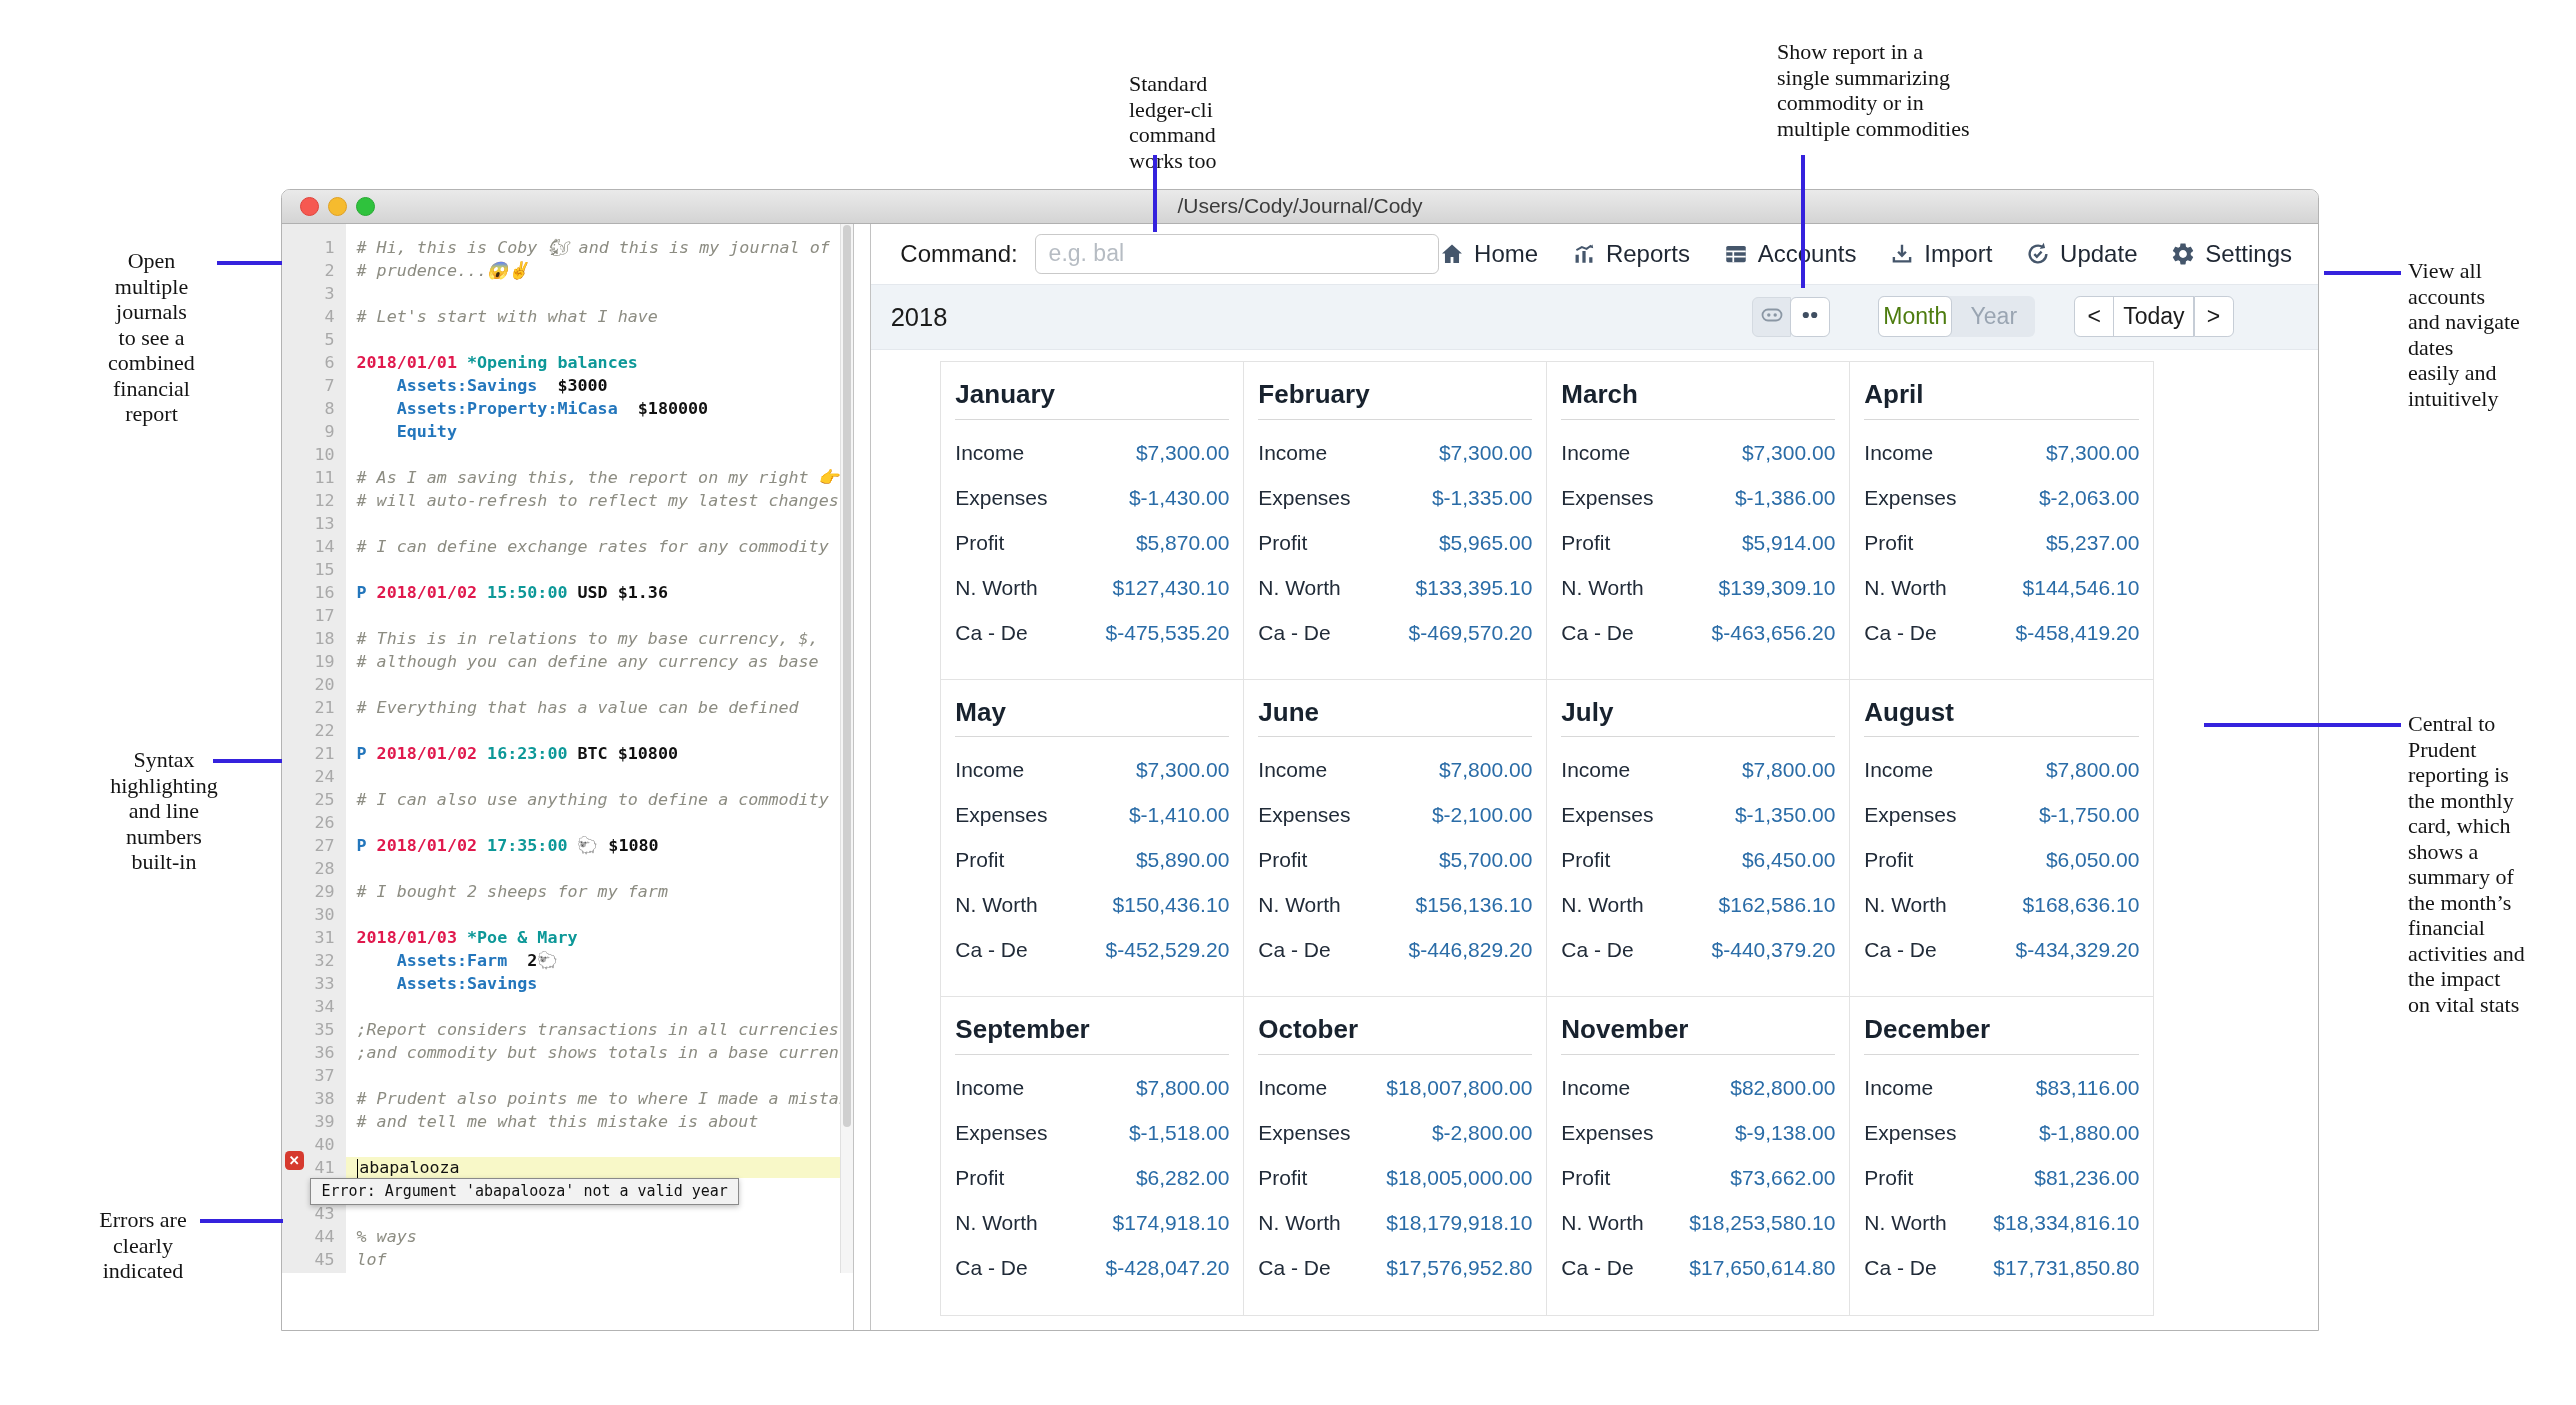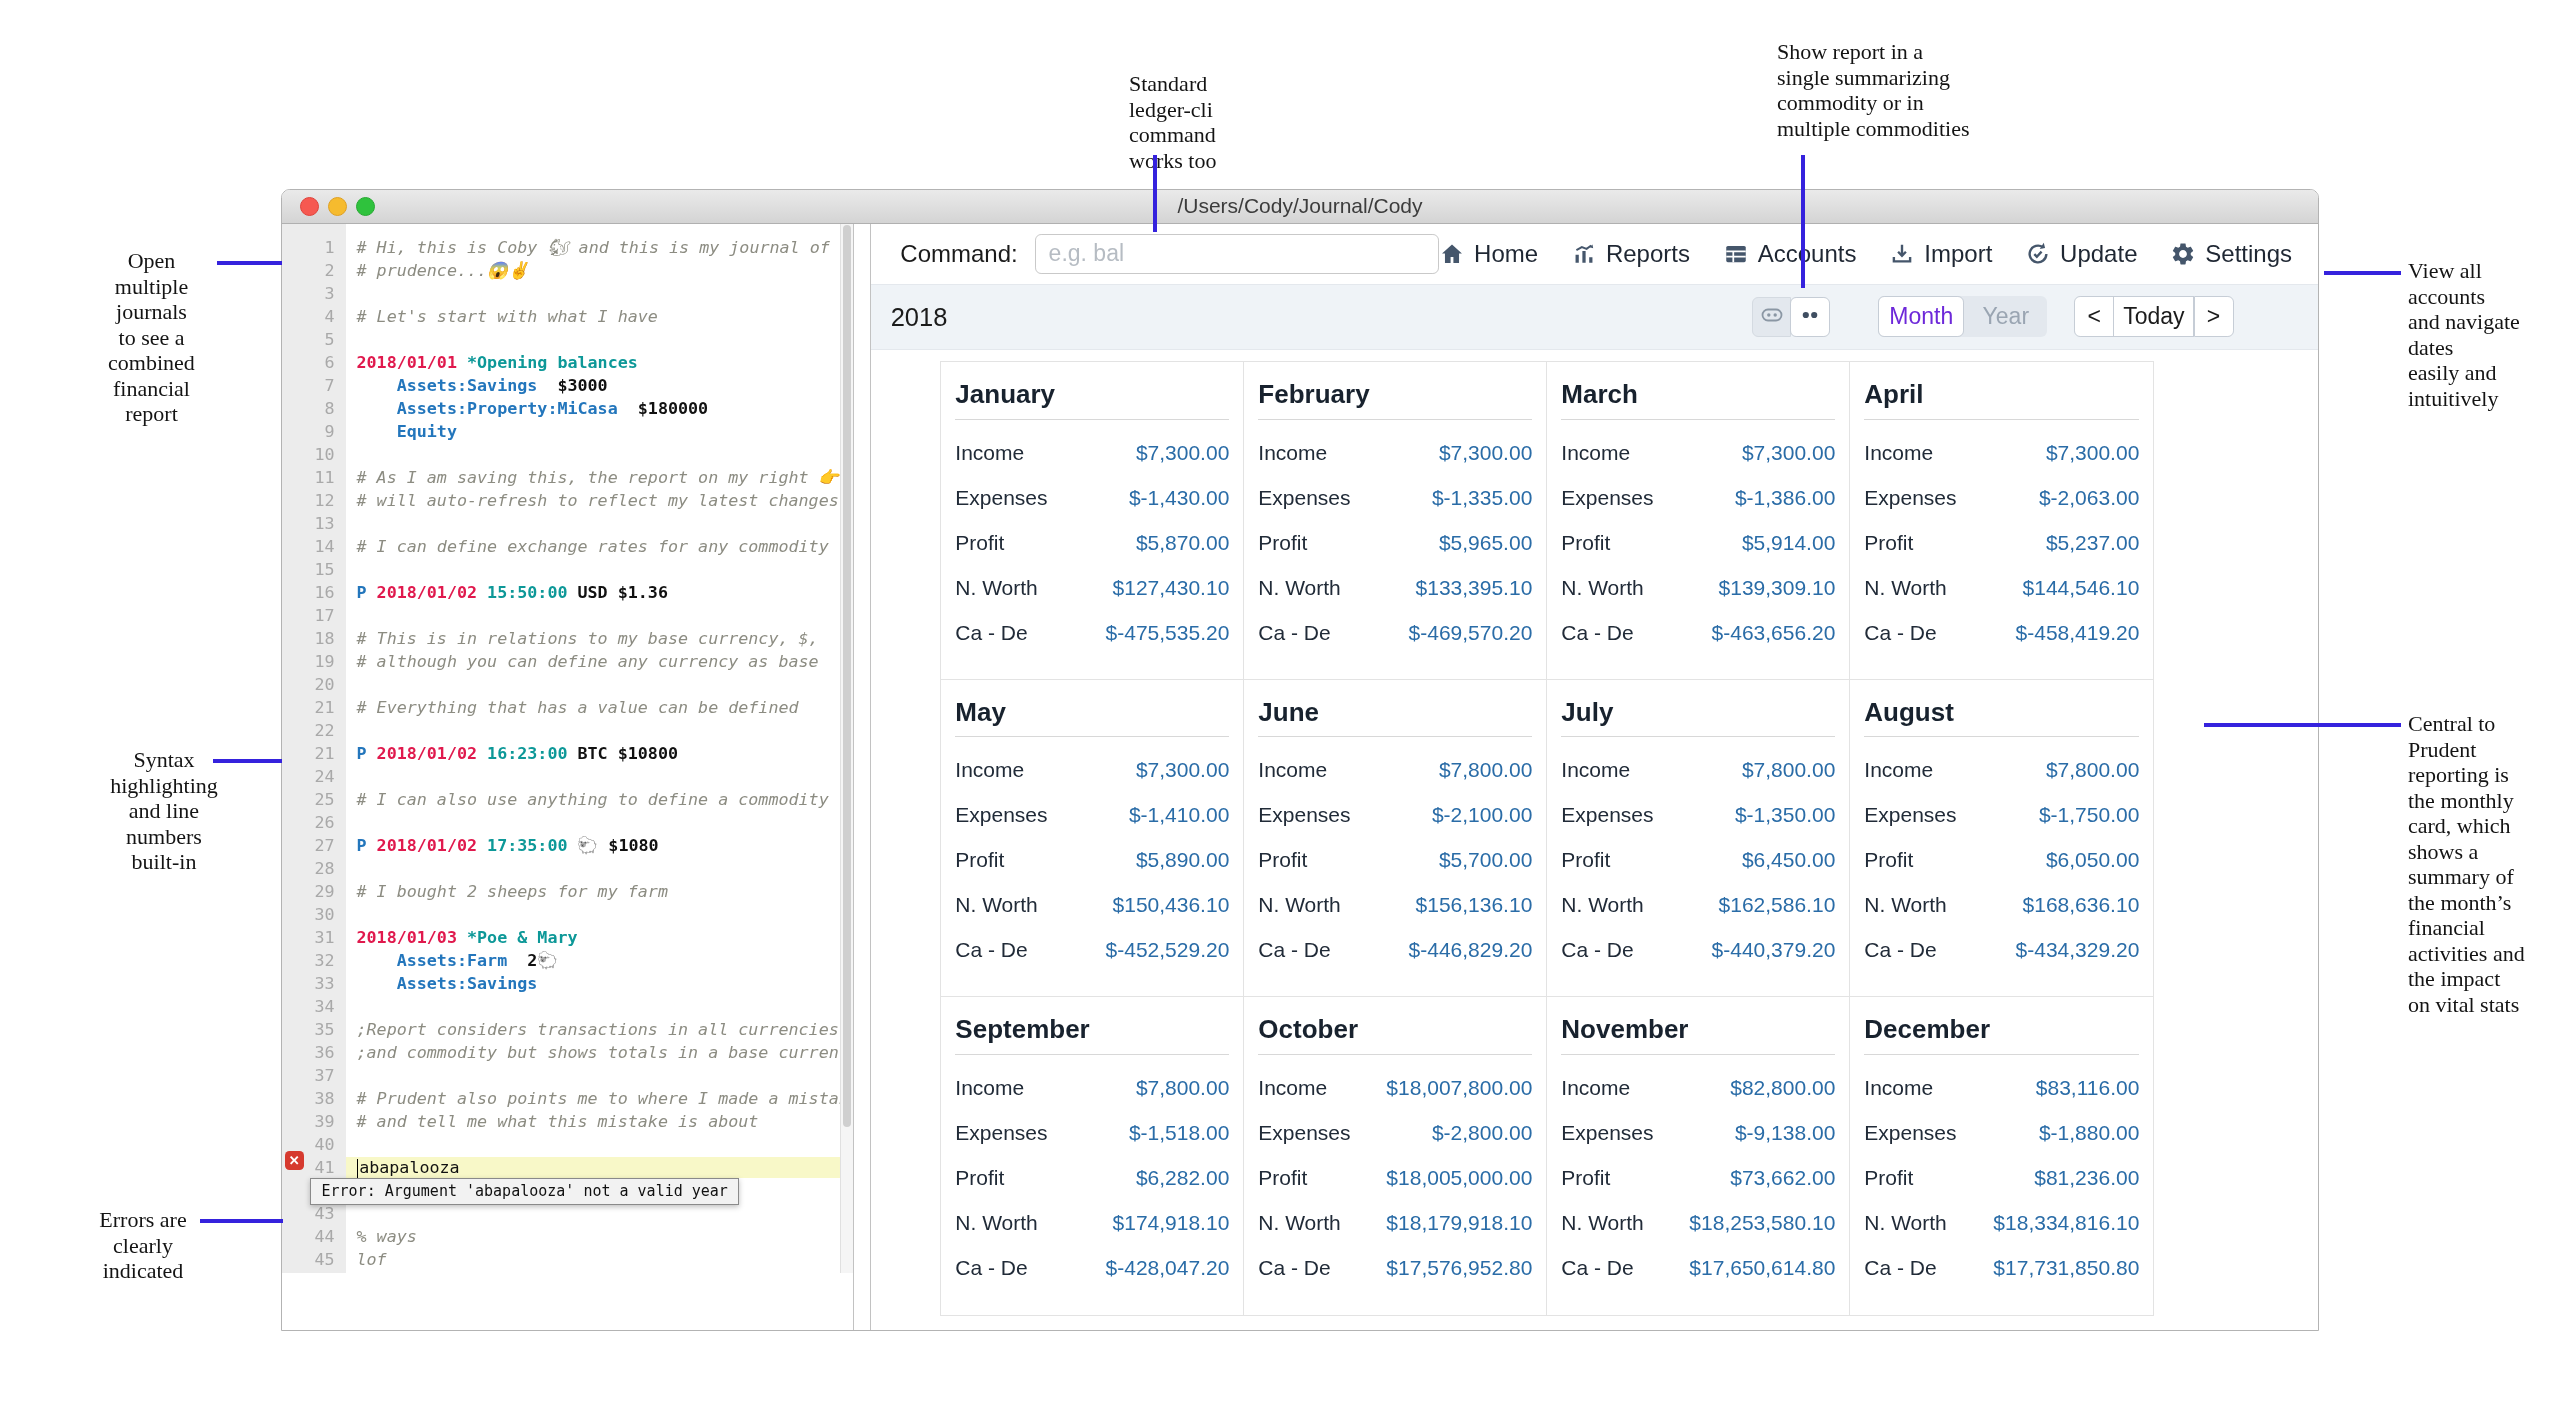--- a/index.html
+++ b/index.html
@@ -68,21 +68,21 @@
   
   .toolbar{position:relative;height:66px;background:#eff3f7;border-top:0.9px solid #e4e8ed;border-bottom:0.9px solid #e4e8ed;box-sizing:border-box;}
   .year{position:absolute;left:19.3px;top:50%;transform:translateY(-50%);font-size:25.5px;color:#1b1b1b;}
   .toggle-group{position:absolute;left:881px;top:12.3px;height:40px;display:flex;}
   .tg-btn{height:40px;display:flex;align-items:center;justify-content:center;box-sizing:border-box;}
   .tg-single{width:39px;background:#e3e8ee;border:0.9px solid #d4dae1;border-radius:6.1px 0 0 6.1px;color:#8b97a4;}
   .tg-multi{width:40px;background:#fff;border:0.9px solid #c6cdd6;border-radius:6.1px;margin-left:-0.9px;color:#3f4e61;}
   .tg-btn svg{width:24px;height:24px;}
   .seg{position:absolute;left:1007px;top:11.4px;height:41px;background:#e3e8ee;border-radius:6.1px;display:flex;box-sizing:border-box;}
   .seg-btn{height:41px;display:flex;align-items:center;justify-content:center;font-size:23px;box-sizing:border-box;}
-  .seg-active{width:86px;background:#fff;border:0.9px solid #c6cdd6;border-radius:6.1px;color:#6d28d9;}
+  .seg-active{width:74px;background:#fff;border:0.9px solid #c6cdd6;border-radius:6.1px;color:#4d7c0f;}
   .seg-idle{width:83px;color:#9aa5b2;}
   .datenav{position:absolute;left:1203px;top:11.4px;height:41px;display:flex;}
   .dn-btn{height:41px;background:#fff;border:0.9px solid #c6cdd6;display:flex;align-items:center;justify-content:center;font-size:23px;color:#1b1b1b;box-sizing:border-box;}
   .dn-prev{width:40px;border-radius:6.1px 0 0 6.1px;}
   .dn-today{width:81px;margin-left:-0.9px;}
   .dn-next{width:40px;border-radius:0 6.1px 6.1px 0;margin-left:-0.9px;}
 
   
   .report{position:relative;height:983px;background:#fff;}
   .grid{position:absolute;left:69px;top:11.4px;width:1214px;height:955px;border:0.9px solid #e3e3e3;display:grid;grid-template-columns:repeat(4,1fr);grid-template-rows:repeat(3,1fr);box-sizing:border-box;}

